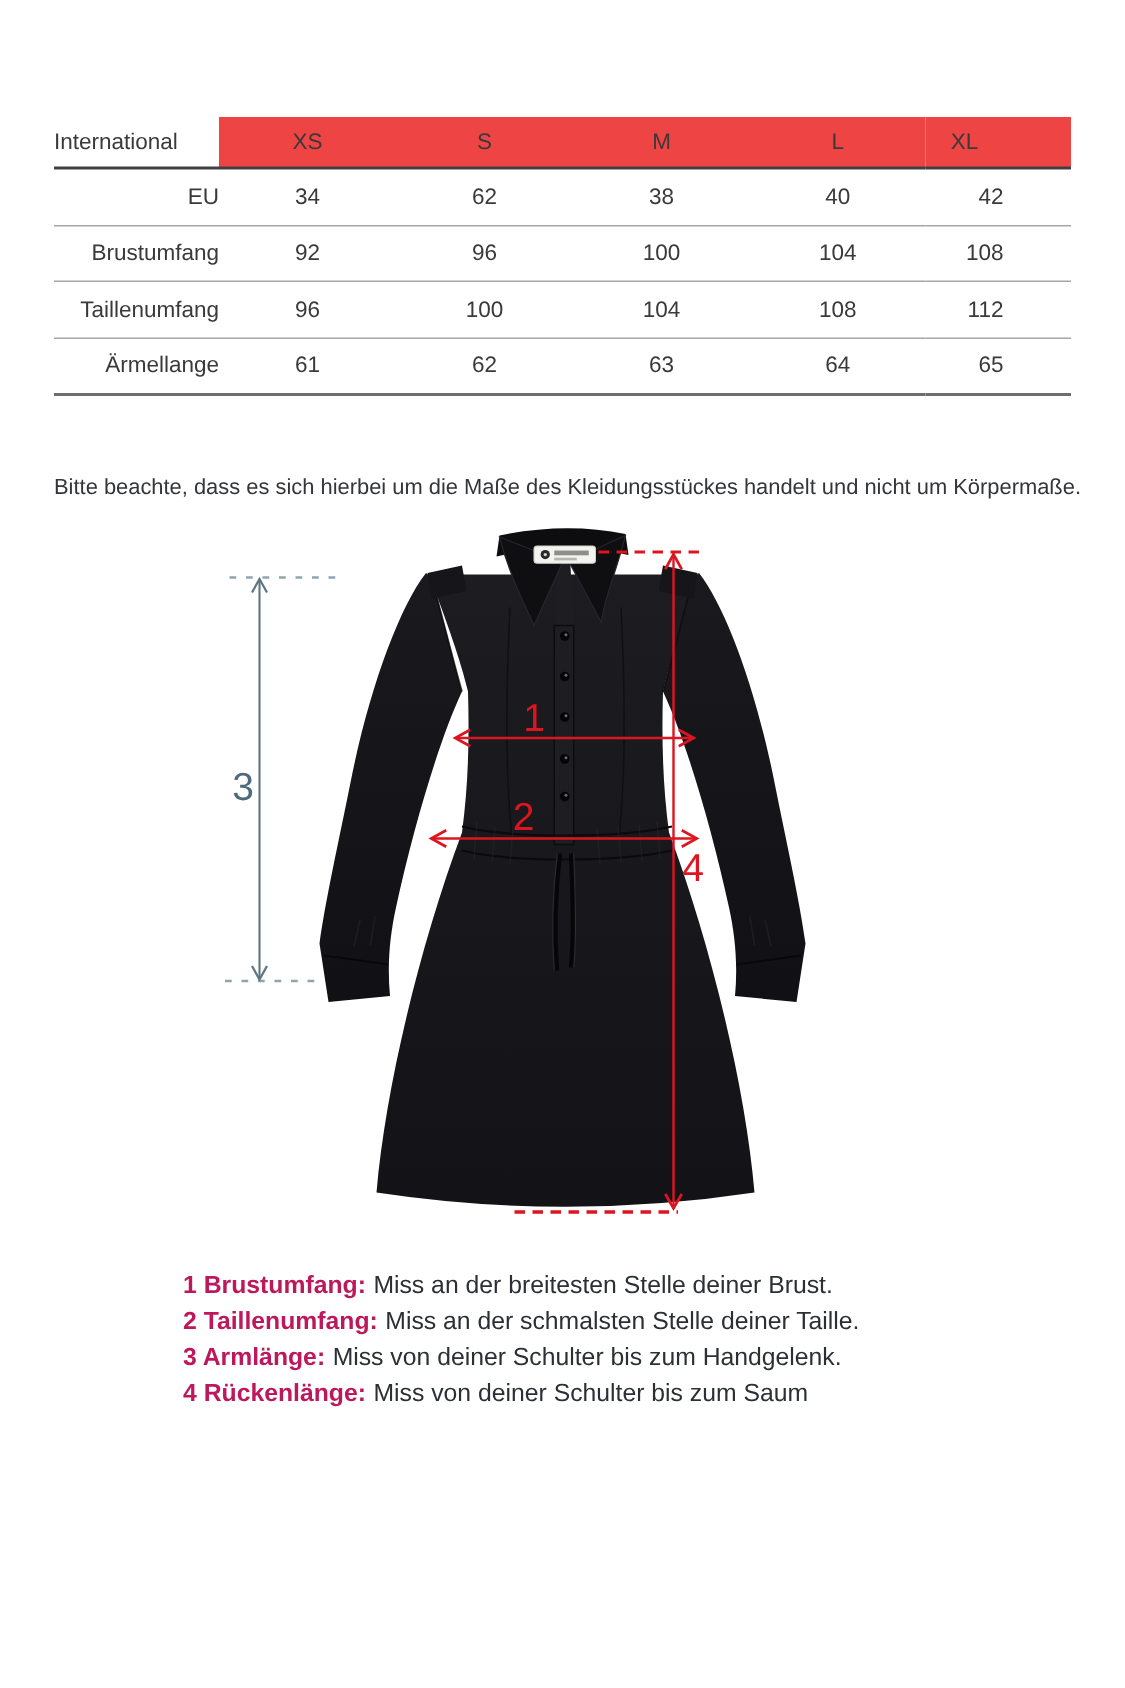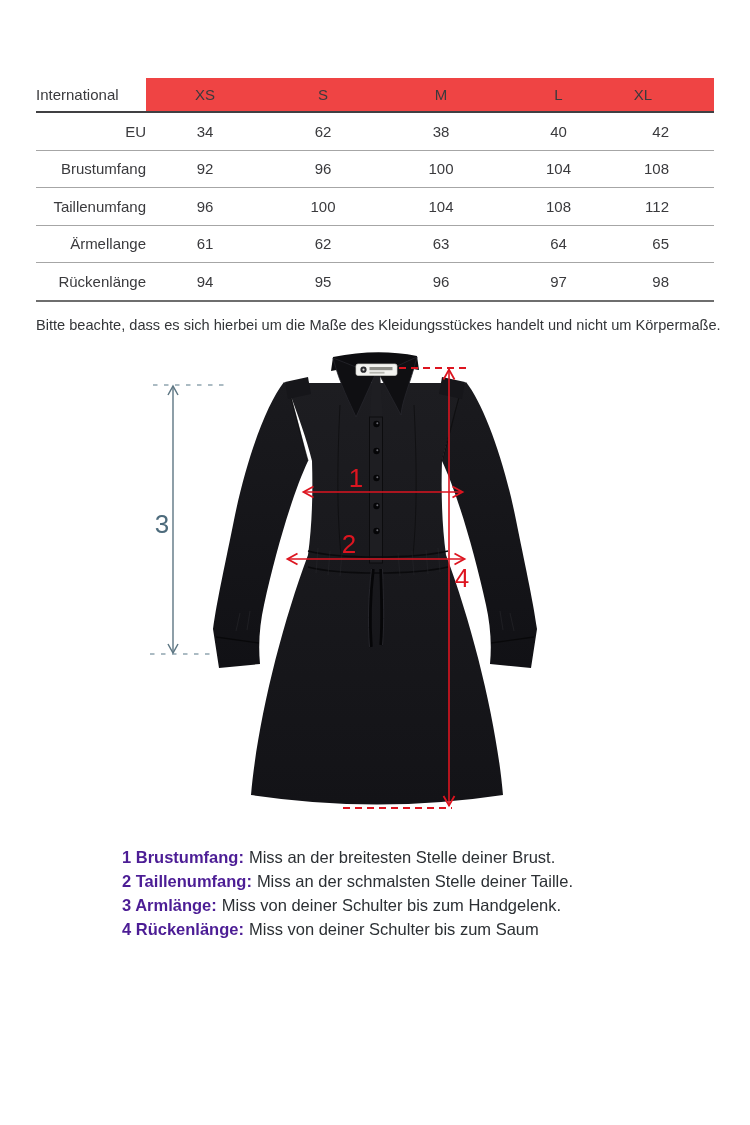--- a/index.html
+++ b/index.html
@@ -31,21 +31,21 @@
   
   .figure { position:absolute; left:0; top:345px; width:750px; height:490px; }
   .figure svg { display:block; }
   .marker-label { font-family:"Liberation Sans", sans-serif; font-size:26px; }
 
   
   .legend {
     position:absolute; left:122px; top:845px;
     font-size:16.5px; line-height:24px; color:#2c3034;
   }
-  .legend .lbl { color:#4c1d95; font-weight:700; margin-right:5px; }
+  .legend .lbl { color:#be185d; font-weight:700; margin-right:5px; }
 </style>
 </head>
 <body>
 
 <div class="page">
 
   <table class="size-chart">
     <colgroup>
       <col style="width:110px">
         <col style="width:118px">
@@ -89,28 +89,20 @@
         <td>108</td>
         <td class="xl-col">112</td>
       </tr>
       <tr>
         <td class="row-label">Ärmellange</td>
         <td>61</td>
         <td>62</td>
         <td>63</td>
         <td>64</td>
         <td class="xl-col">65</td>
-      </tr>
-      <tr>
-        <td class="row-label">Rückenlänge</td>
-        <td>94</td>
-        <td>95</td>
-        <td>96</td>
-        <td>97</td>
-        <td class="xl-col">98</td>
       </tr>
     </tbody>
   </table>
 
   <div class="note">Bitte beachte, dass es sich hierbei um die Maße des Kleidungsstückes handelt und nicht um Körpermaße.</div>
 
   <div class="figure">
     <svg width="750" height="490" viewBox="0 0 750 490">
       <defs>
         <linearGradient id="bodyGrad" x1="0" y1="0" x2="0" y2="1">

